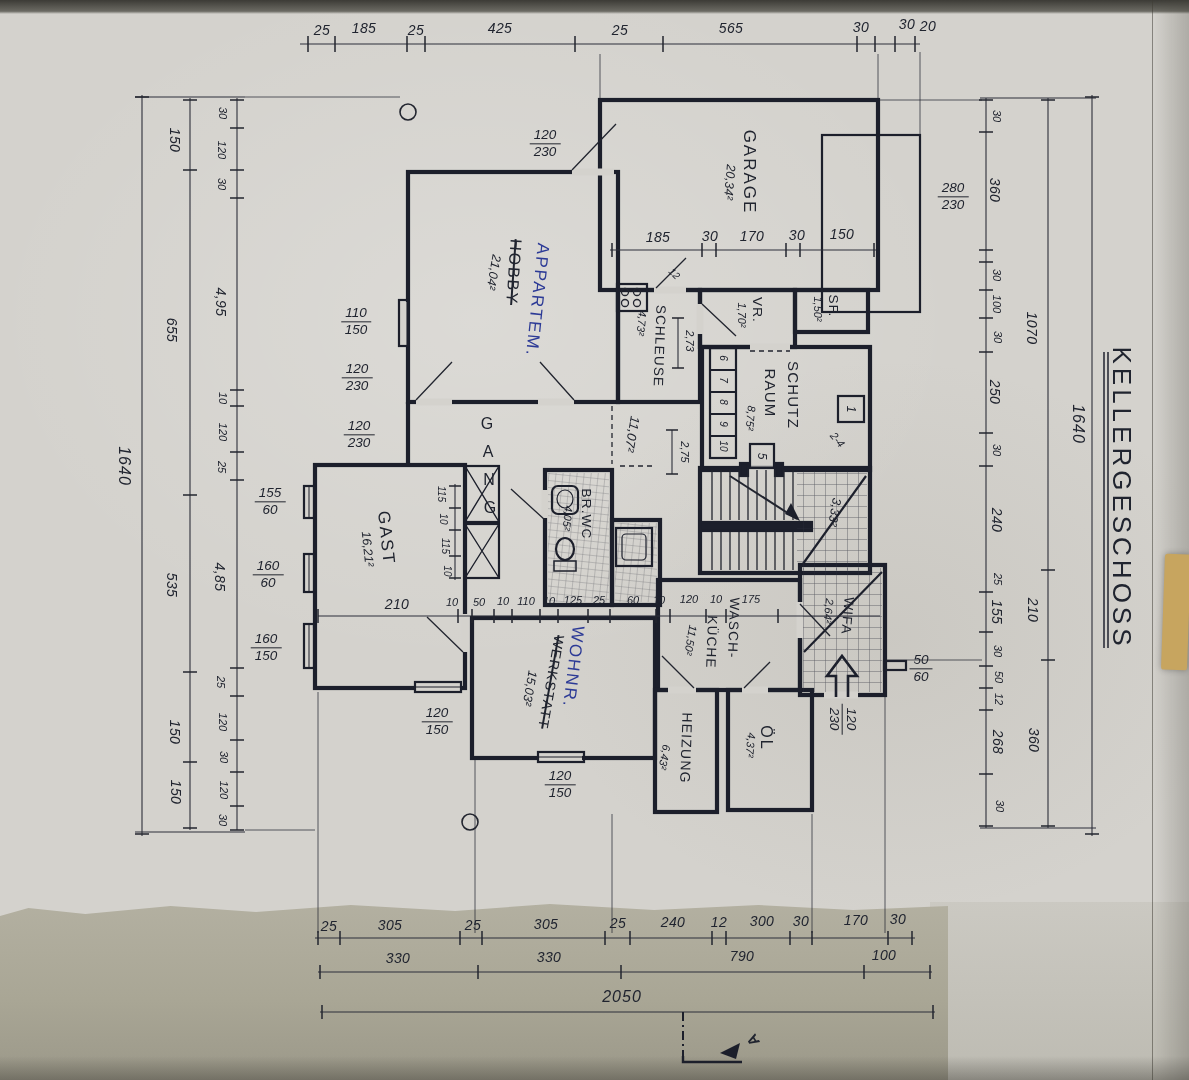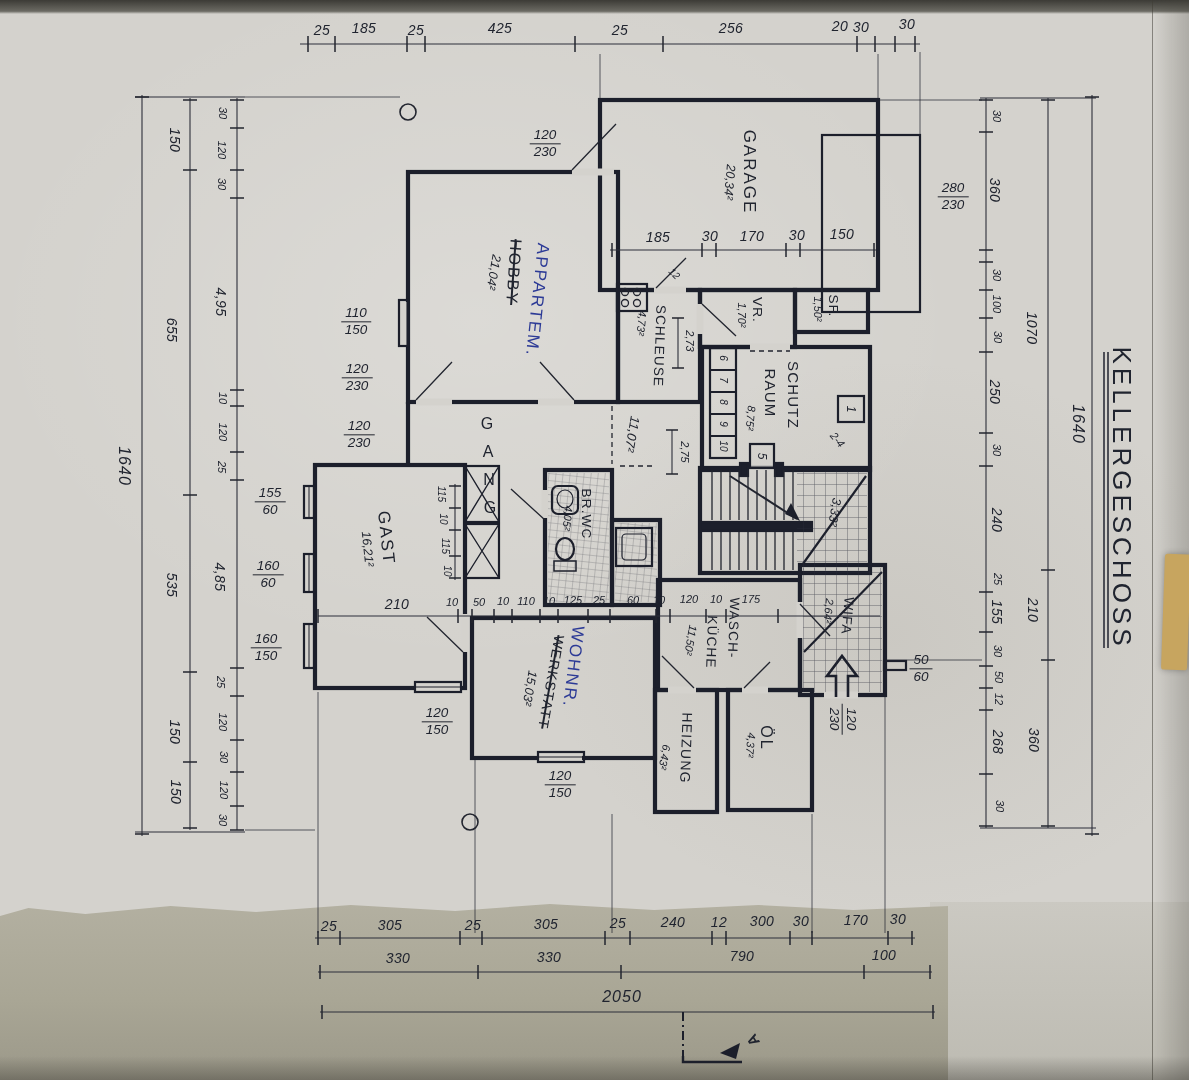--- a/index.html
+++ b/index.html
@@ -213,23 +213,23 @@
       <path d="M683 1056V1062H742" stroke-width="2.4"></path>
       <polygon points="720,1053 740,1043 736,1059" fill="#1c1f2b" stroke="none"></polygon>
     </g>
   </svg>
 
   <span class="lbl d" style="left:322px;top:30px">25</span>
   <span class="lbl d" style="left:364px;top:28px">185</span>
   <span class="lbl d" style="left:416px;top:30px">25</span>
   <span class="lbl d" style="left:500px;top:28px">425</span>
   <span class="lbl d" style="left:620px;top:30px">25</span>
-  <span class="lbl d" style="left:731px;top:28px">256</span>
+  <span class="lbl d" style="left:731px;top:28px">565</span>
   <span class="lbl d" style="left:861px;top:27px">30</span>
-  <span class="lbl d" style="left:840px;top:26px">20</span>
+  <span class="lbl d" style="left:928px;top:26px">20</span>
   <span class="lbl d" style="left:907px;top:24px">30</span>
 
   <span class="lbl d" style="left:658px;top:237px">185</span>
   <span class="lbl d" style="left:710px;top:236px">30</span>
   <span class="lbl d" style="left:752px;top:236px">170</span>
   <span class="lbl d" style="left:797px;top:235px">30</span>
   <span class="lbl d" style="left:842px;top:234px">150</span>
 
   <span class="lbl d" style="left:397px;top:604px">210</span>
   <span class="lbl ds" style="left:452px;top:603px">10</span>

